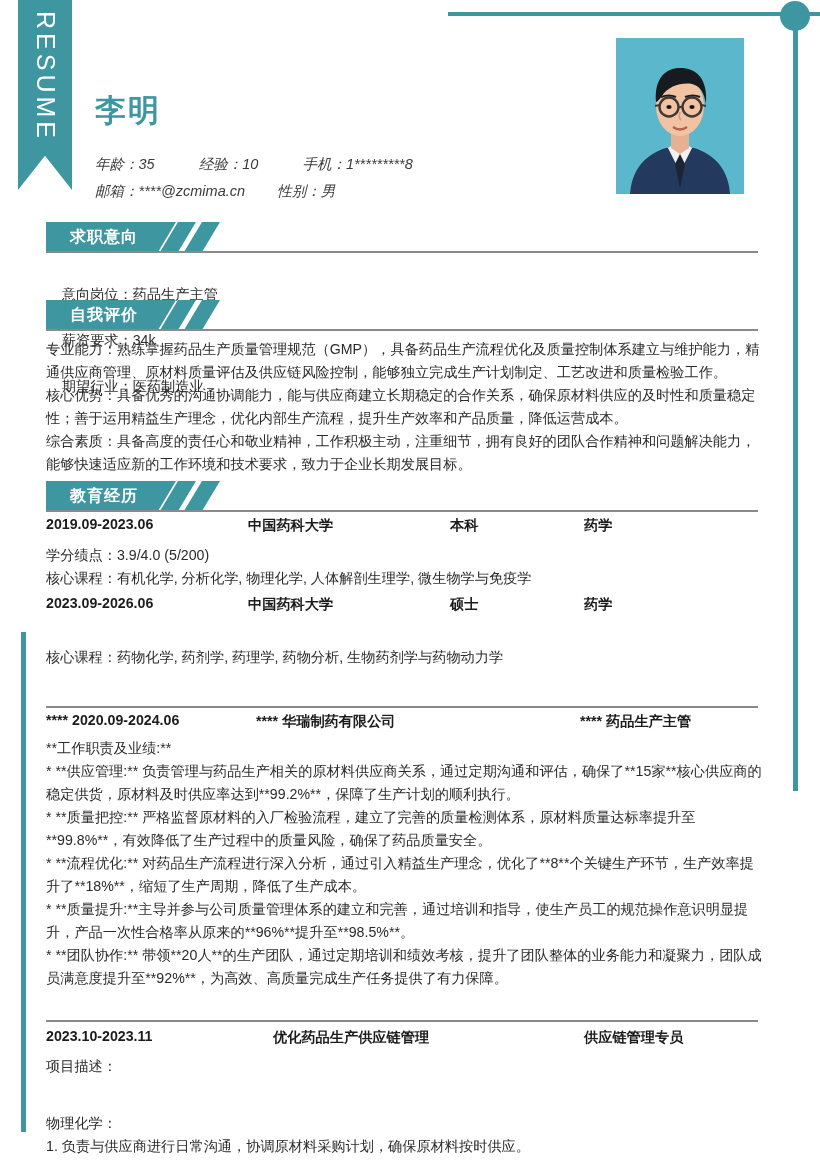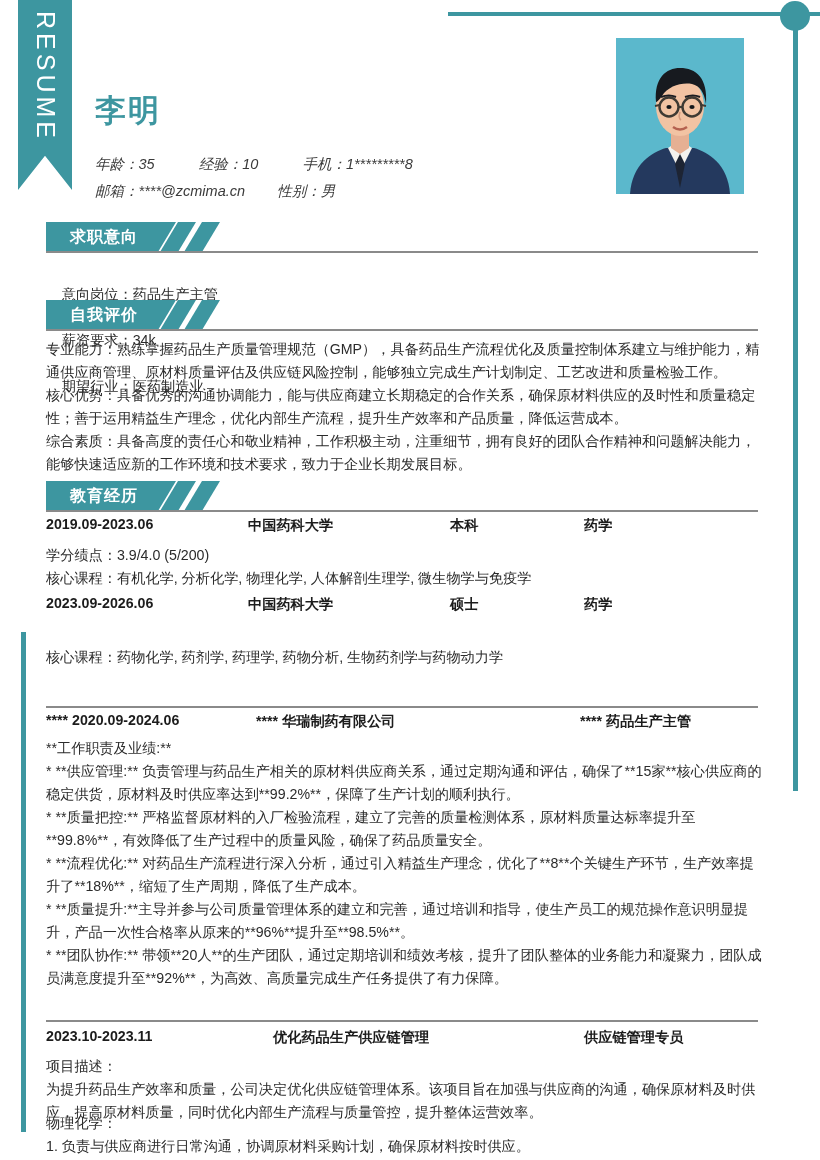--- a/index.html
+++ b/index.html
@@ -254,17 +254,16 @@
 * **团队协作:** 带领**20人**的生产团队，通过定期培训和绩效考核，提升了团队整体的业务能力和凝聚力，团队成员满意度提升至**92%**，为高效、高质量完成生产任务提供了有力保障。</div>
 
   <div class="sh-underline" style="top:1020px"></div>
 
   <div class="row-cols" style="top:1028px">
     <span class="c-date">2023.10-2023.11</span>
     <span class="c-proj">优化药品生产供应链管理</span>
     <span class="c-prole">供应链管理专员</span>
   </div>
   <div class="sub" style="top:1055px">项目描述：</div>
-  <div class="txt" style="top:1078px">为提升药品生产效率和质量，公司决定优化供应链管理体系。该项目旨在加强与供应商的沟通，确保原材料及时供应，提高原材料质量，同时优化内部生产流程与质量管控，提升整体运营效率。</div>
   <div class="sub" style="top:1112px">物理化学：</div>
   <div class="sub" style="top:1135px">1. 负责与供应商进行日常沟通，协调原材料采购计划，确保原材料按时供应。</div>
 
 </div>
 
 </body></html>

